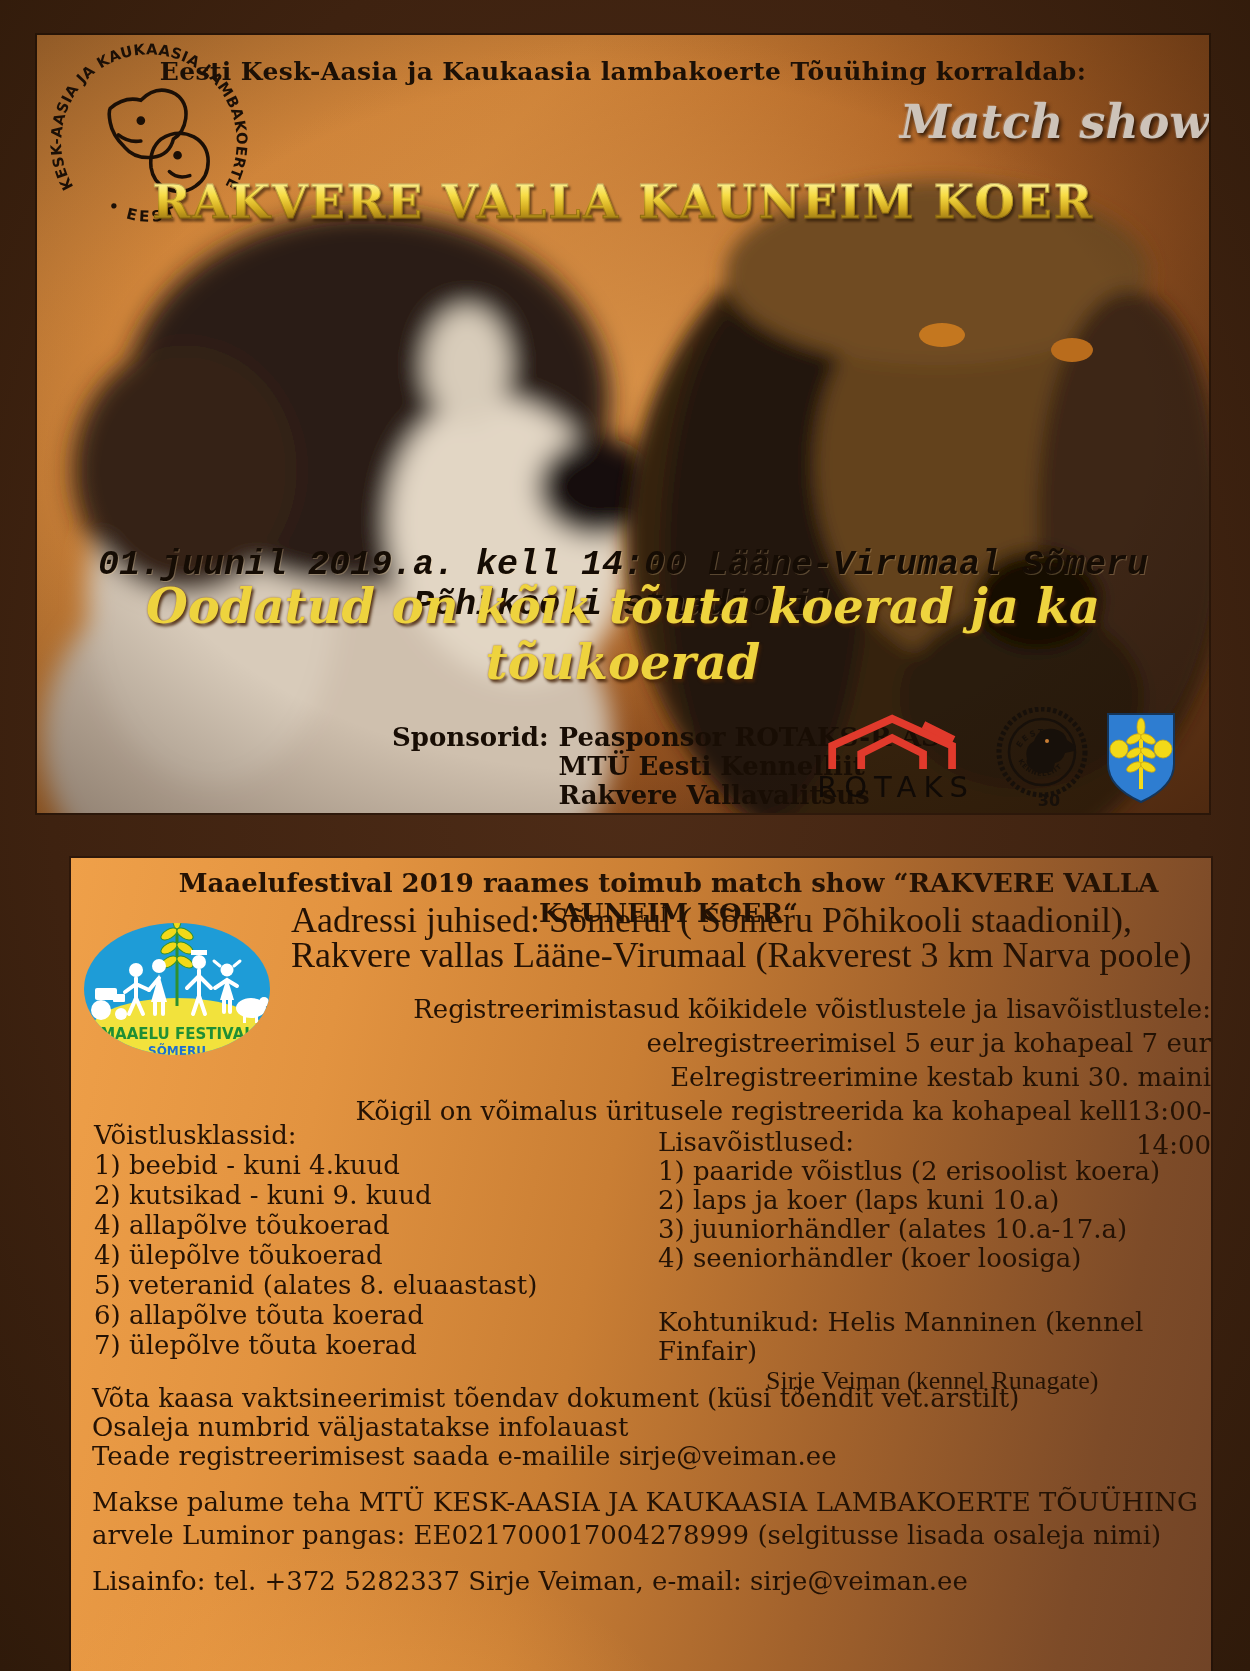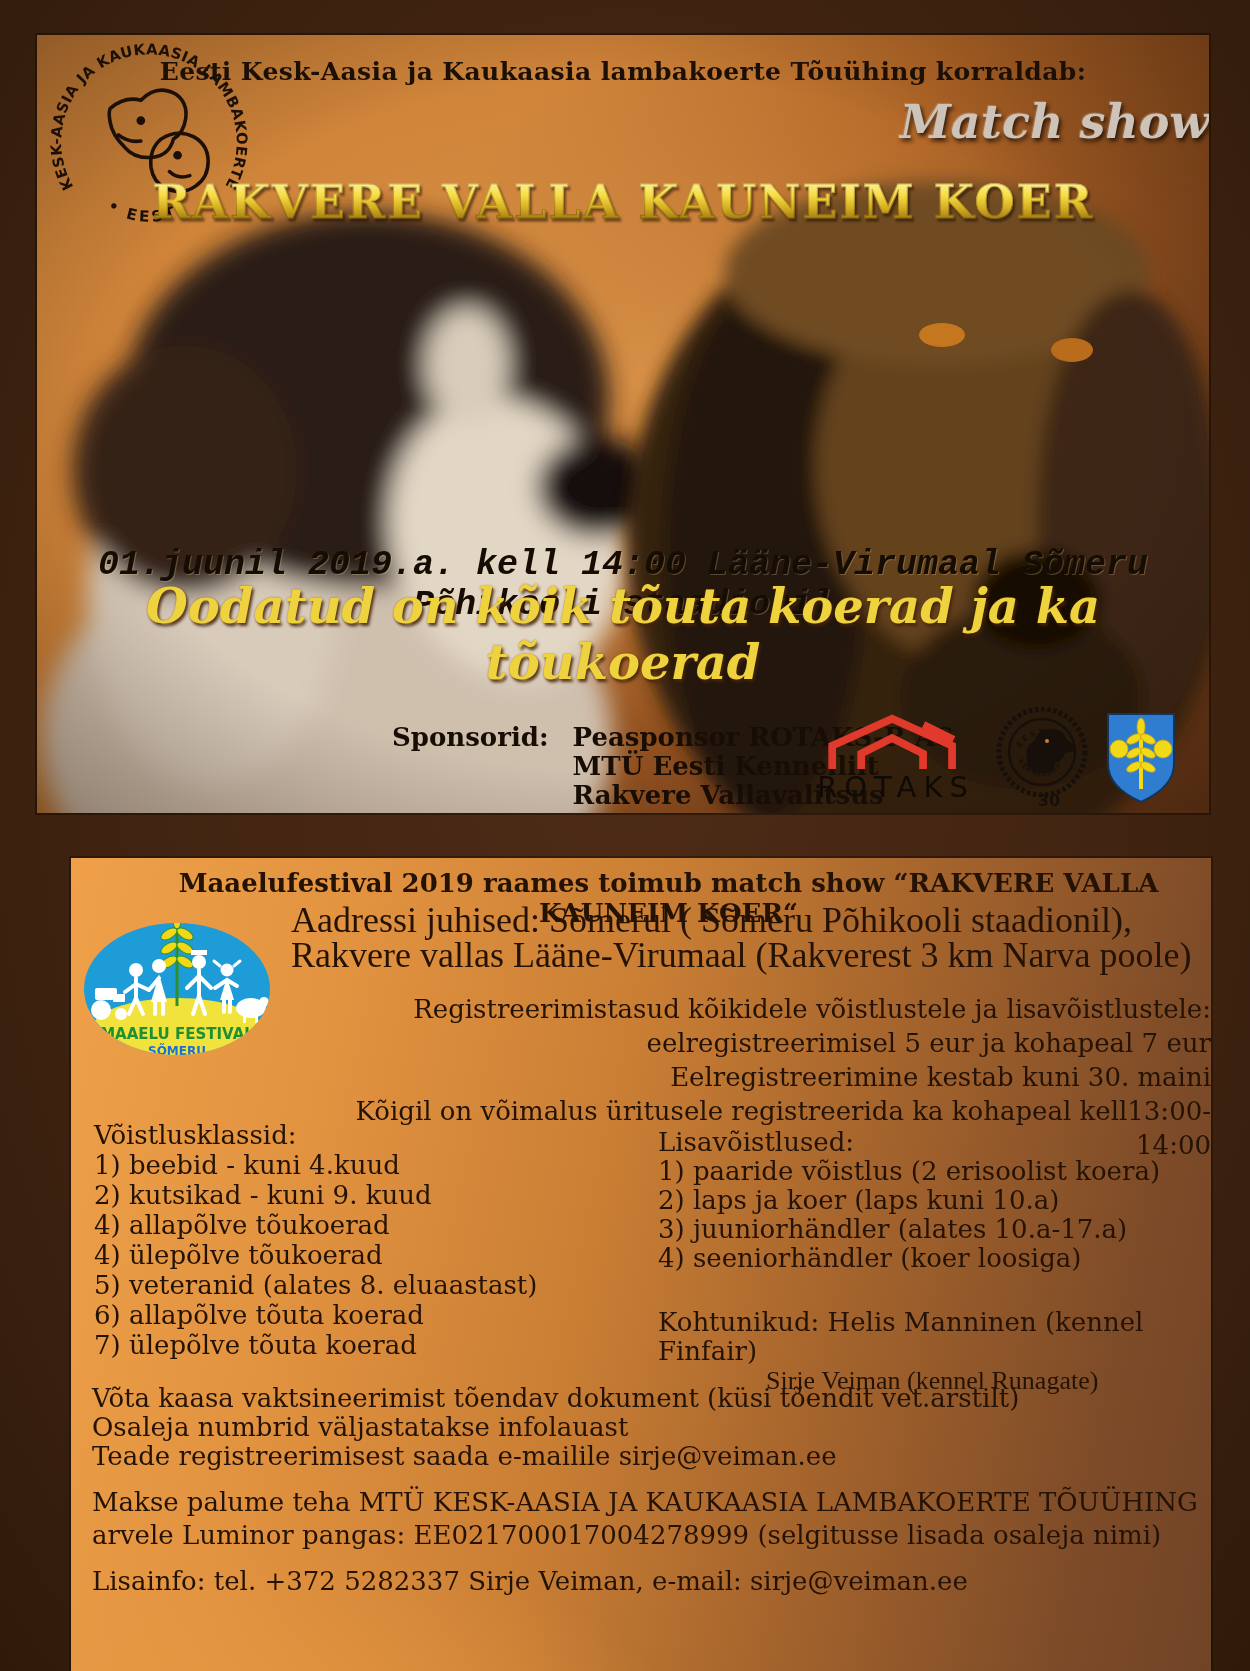--- a/index.html
+++ b/index.html
@@ -21,21 +21,21 @@
     background:linear-gradient(180deg,#fff8b0 5%,#f7dc45 38%,#d4ac20 62%,#7e5c0c 95%);
     -webkit-background-clip:text;background-clip:text;color:transparent;
     -webkit-text-stroke:1px rgba(60,30,0,.30);
     filter:drop-shadow(2px 3px 1px rgba(30,15,2,.55));margin-top:28px;}
   .date-line{position:absolute;left:8px;right:8px;top:510px;text-align:center;
     font-style:italic;font-weight:600;font-size:35px;color:#150c04;
     text-shadow:1px 1px 0 rgba(255,220,160,.25);font-family:Liberation Mono, monospace;}
   .welcome{position:absolute;left:0;right:0;top:543px;text-align:center;
     font-style:italic;font-weight:700;font-size:48px;color:#eed33e;
     text-shadow:2px 3px 3px rgba(70,35,8,.85), 0 0 2px rgba(120,60,10,.6);}
-  .sponsors{position:absolute;left:355px;top:688px;display:flex;gap:24px;
+  .sponsors{position:absolute;left:355px;top:688px;display:flex;gap:10px;
     font-size:26px;font-weight:600;color:#180d04;}
   .sp-lines div{line-height:29px;}
   .sp-label{line-height:29px;}
   .rotaks{position:absolute;left:770px;top:676px;width:178px;text-align:center;}
   .rotaks svg{width:160px;height:58px;display:block;margin:0 auto;}
   .rotaks-word{font-family:"DejaVu Sans", sans-serif;font-weight:400;font-size:29px;
     letter-spacing:7px;color:#100a06;margin-top:1px;}
   .kennel{position:absolute;left:958px;top:672px;width:94px;height:104px;}
   .shield{position:absolute;left:1066px;top:674px;width:76px;height:98px;}
   

